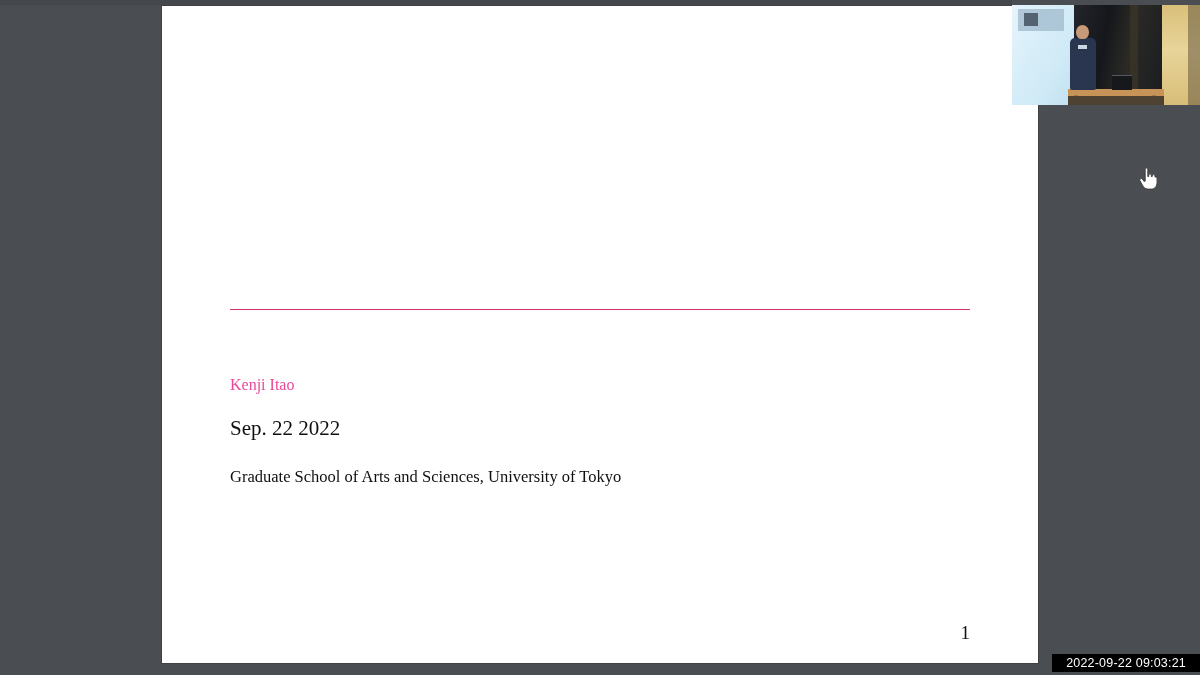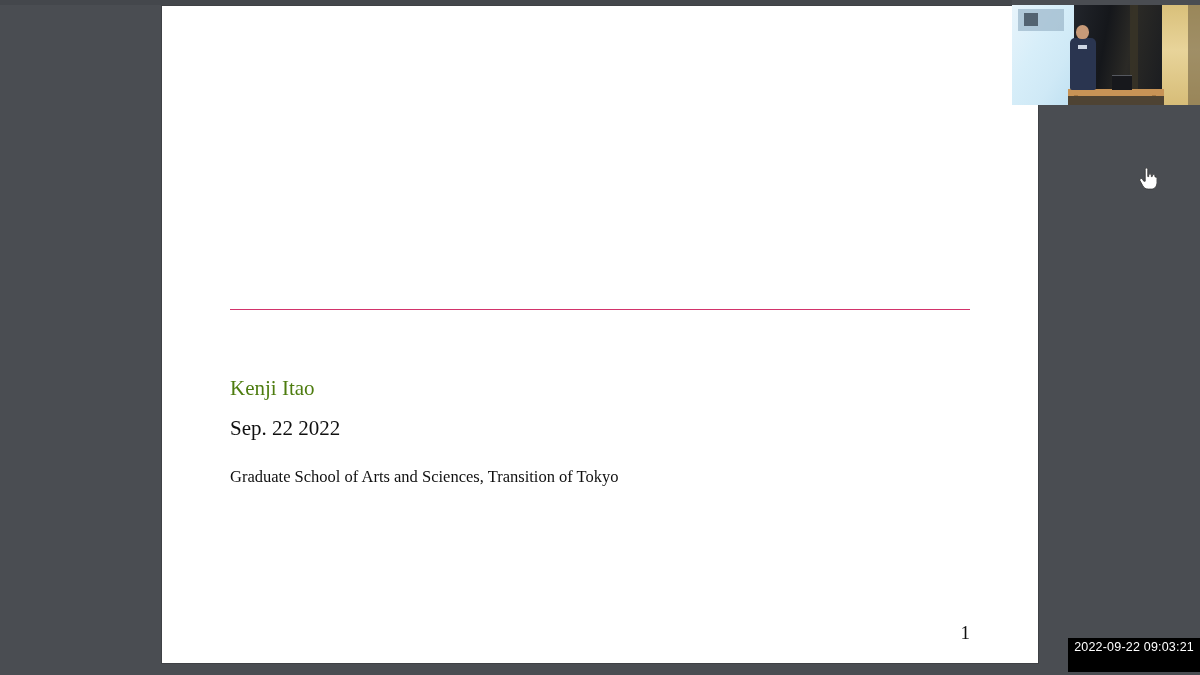--- a/index.html
+++ b/index.html
@@ -73,22 +73,22 @@
     width: 740px;
     height: 1px;
     background: #d2336b;
   }
 
   #slide-author {
     position: absolute;
     top: 370px;
     left: 0;
     font-family: "Liberation Serif", serif;
-    font-size: 21px;
-    color: #4d7c0f;
+    font-size: 16px;
+    color: #ec4899;
   }
 
   #slide-date {
     position: absolute;
     top: 410px;
     left: 0;
     font-family: "Liberation Serif", serif;
     font-size: 21px;
     color: #101010;
     text-align: center;
@@ -228,22 +228,22 @@
   
   #timestamp {
     position: absolute;
     right: 0;
     bottom: 3px;
     background: #000000;
     color: #ffffff;
     font-family: "Liberation Sans", sans-serif;
     font-size: 12.5px;
     line-height: 18px;
-    height: 34px;
-    padding: 0 6px;
+    height: 18px;
+    padding: 0 14px;
     letter-spacing: 0.2px;
     white-space: nowrap;
   }
 
   
   #cursor {
     position: absolute;
     left: 1139px;
     top: 168px;
     width: 18px;
@@ -261,21 +261,21 @@
   <div id="slide">
     <div id="slide-inner">
 
 
       <div id="title-rule"></div>
 
       <div id="slide-author">Kenji Itao</div>
 
       <div id="slide-date">Sep. 22 2022</div>
 
-      <div id="slide-affiliation">Graduate School of Arts and Sciences, Transition of Tokyo</div>
+      <div id="slide-affiliation">Graduate School of Arts and Sciences, University of Tokyo</div>
 
       <div id="slide-page-number">1</div>
 
     </div>
   </div>
 
   <div id="webcam">
     <div id="wc-screen"></div>
     <div id="wc-screen-band"></div>
     <div id="wc-screen-band2"></div>

